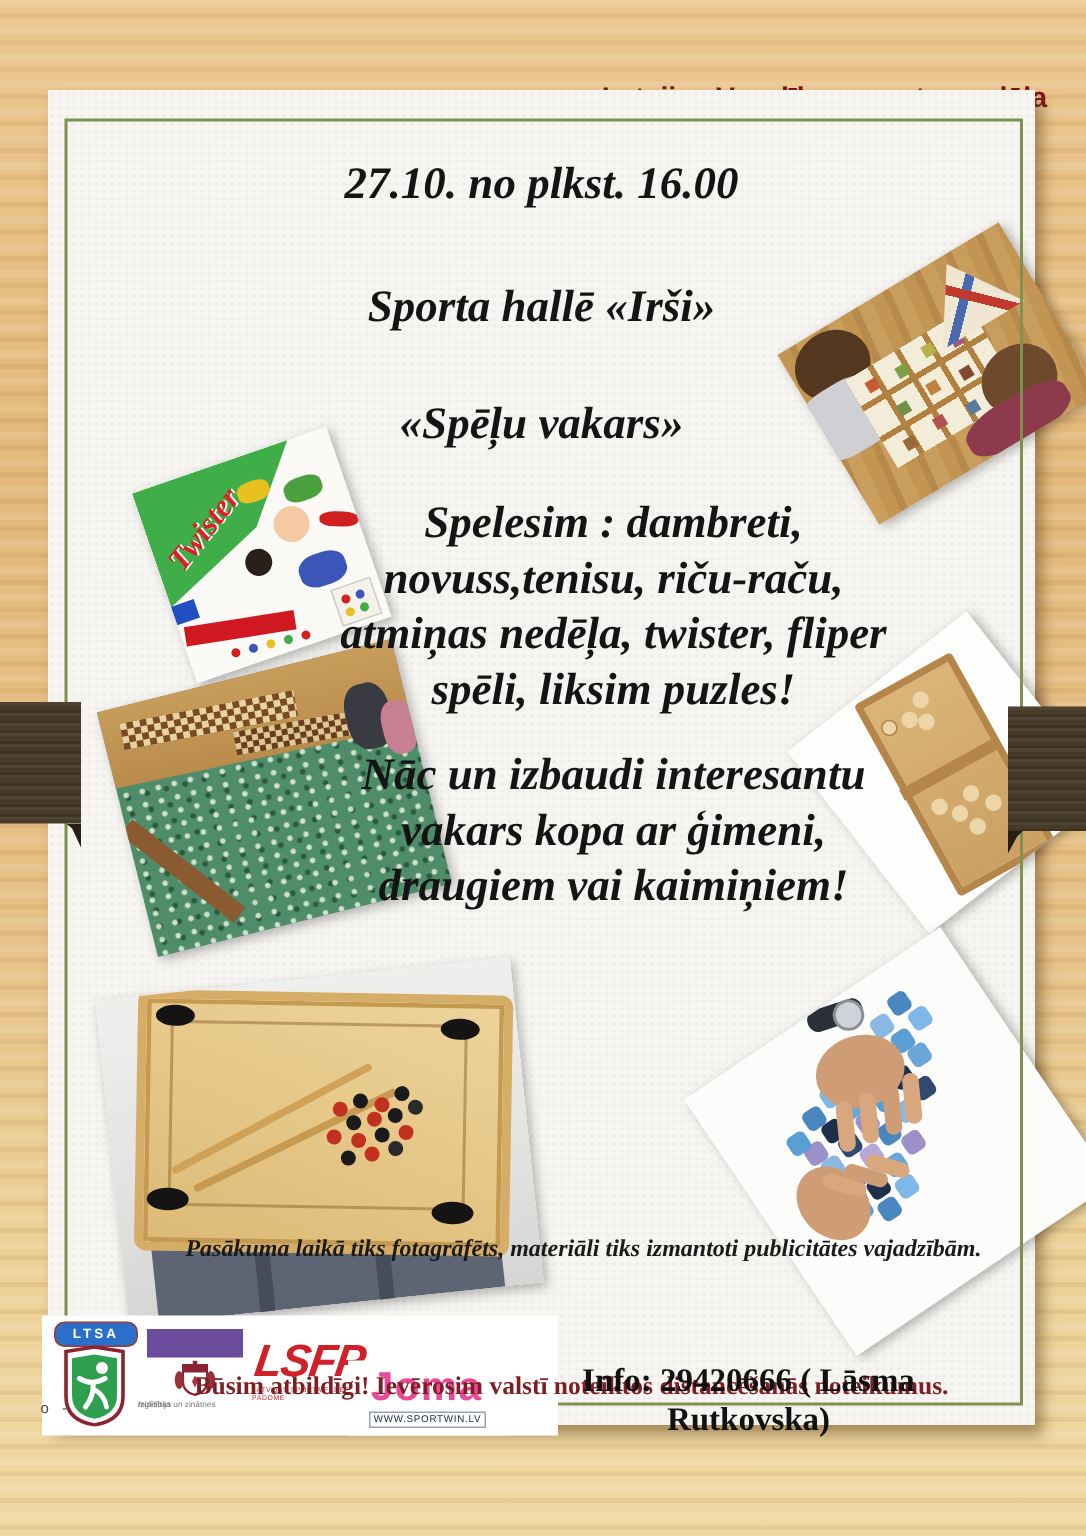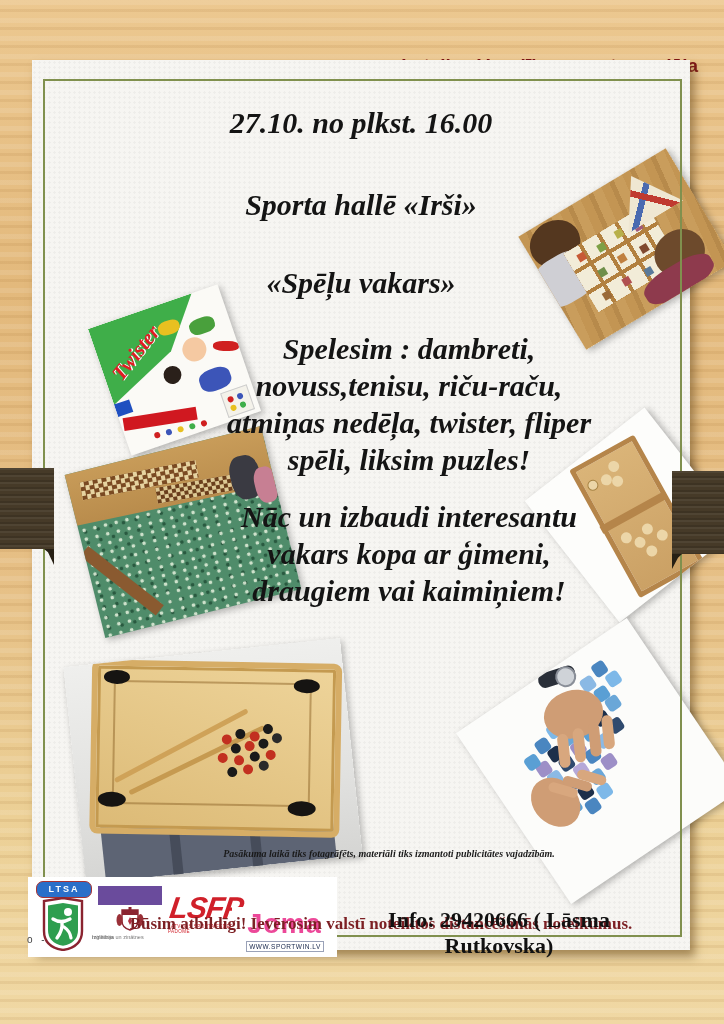--- a/index.html
+++ b/index.html
@@ -18,21 +18,21 @@
   .panel-border{position:absolute;left:11px;top:19px;right:8px;bottom:13px;border:2px solid #80904e;pointer-events:none;z-index:4;}
   
   .t{position:absolute;left:0;width:100%;text-align:center;font-weight:bold;font-style:italic;color:#141414;z-index:5;}
   .t1{top:46px;font-size:30px;}
   .t2{top:128px;font-size:30px;}
   .t3{top:206px;font-size:30px;}
   .tp{font-size:30px;line-height:37px;padding-left:48px;}
   .tp1{top:270px;}
   .tp2{top:438px;}
   
-  .f1{position:absolute;left:70px;right:14px;top:788px;text-align:center;font-size:10px;font-weight:bold;font-style:italic;color:#1a1a1a;z-index:8;}
+  .f1{position:absolute;left:70px;right:14px;top:764px;text-align:center;font-size:16px;font-weight:bold;font-style:italic;color:#1a1a1a;z-index:8;}
   .f2{position:absolute;left:70px;right:30px;top:822px;text-align:center;font-size:17px;font-weight:bold;color:#7c1f23;z-index:8;margin-top:32px;}
   .f3{position:absolute;left:300px;right:24px;top:847px;text-align:center;font-size:22px;font-weight:bold;color:#111;z-index:8;}
   
   .ribbon{position:absolute;background:
       repeating-linear-gradient(180deg, rgba(255,255,255,.05) 0 2px, rgba(0,0,0,0) 2px 5px, rgba(0,0,0,.12) 5px 7px),
       #463a28;z-index:6;}
   .ribL{left:0;top:468px;width:54px;height:81px;}
   .ribL-fold{left:44px;top:549px;width:10px;height:16px;background:#261f14;clip-path:polygon(0 0,100% 0,100% 100%,40% 20%);z-index:6;}
   .ribR{left:672px;top:471px;width:52px;height:83px;}
   .ribR-fold{left:672px;top:554px;width:10px;height:15px;background:#261f14;clip-path:polygon(0 0,100% 0,60% 25%,0 100%);z-index:6;}
@@ -125,21 +125,21 @@
     10px 60px 0 #5a9fd4, 28px 54px 0 #1d2f4a, 46px 48px 0 #6aa7d8, 64px 42px 0 #9d8fc7, 26px 70px 0 #4a86c0, 44px 64px 0 #7db8e8;}
   .ph-puzzle .palmR{left:78px;top:26px;width:60px;height:48px;border-radius:50%;background:#cf9d75;transform:rotate(18deg);}
   .ph-puzzle .fingR{left:74px;top:58px;width:11px;height:34px;border-radius:6px;background:#d8a77e;transform:rotate(28deg);
     box-shadow:16px -4px 0 #d8a77e, 32px -8px 0 #cf9d75, 46px -14px 0 #d8a77e;}
   .ph-puzzle .palmL{left:22px;top:86px;width:44px;height:54px;border-radius:50%;background:#cf9d75;transform:rotate(-12deg);}
   .ph-puzzle .fingL{left:52px;top:92px;width:10px;height:30px;border-radius:6px;background:#d8a77e;transform:rotate(-40deg);
     box-shadow:10px 12px 0 #cf9d75, 20px 24px 0 #d8a77e;}
   .ph-puzzle .watchband{left:96px;top:2px;width:38px;height:15px;border-radius:7px;background:#2a2f38;transform:rotate(16deg);}
   .ph-puzzle .watchface{left:112px;top:4px;width:17px;height:17px;border-radius:50%;background:#cfd3d8;border:2px solid #8a8f98;}
   
-  .logos{position:absolute;left:28px;top:877px;width:309px;height:80px;background:#fff;z-index:7;}
+  .logos{position:absolute;left:28px;top:877px;width:309px;height:80px;background:#fff;z-index:7;padding-left:35px;}
   .logos *{position:absolute;}
   .ltsa-banner{left:8px;top:4px;width:54px;height:15px;border-radius:7px;background:#2a6fc9;border:1px solid #a33;
     color:#fff;font-family:"Liberation Sans",sans-serif;font-size:9px;font-weight:bold;text-align:center;line-height:15px;letter-spacing:2px;}
   .ltsa-shield{left:14px;top:20px;width:42px;height:54px;}
   .ministry-purple{left:70px;top:9px;width:64px;height:19px;background:#6a4b9c;}
   .ministry-arms{left:88px;top:30px;width:28px;height:26px;}
   .ministry-label{left:64px;top:57px;width:76px;text-align:center;font-family:"Liberation Sans",sans-serif;font-size:5.5px;color:#777;line-height:6.5px;}
   .lsfp{left:142px;top:14px;width:92px;font-family:"Liberation Sans",sans-serif;font-weight:bold;font-style:italic;font-size:30px;color:#d0202a;transform:skewX(-8deg);letter-spacing:-1px;}
   .lsfp-sub{left:140px;top:47px;width:96px;font-family:"Liberation Sans",sans-serif;font-size:4.6px;color:#d0202a;letter-spacing:.4px;}
   .joma{left:204px;top:30px;width:105px;height:50px;background:#fff;text-align:center;}

